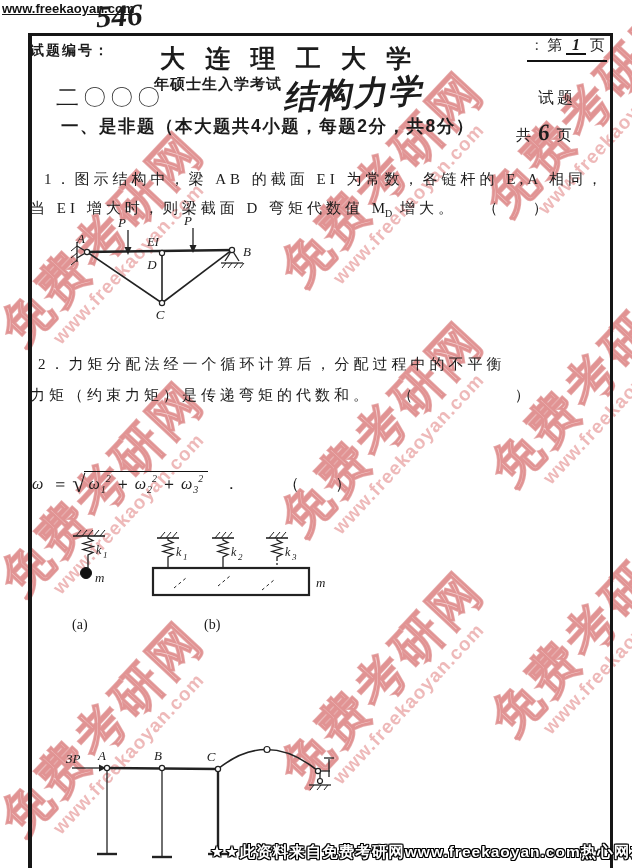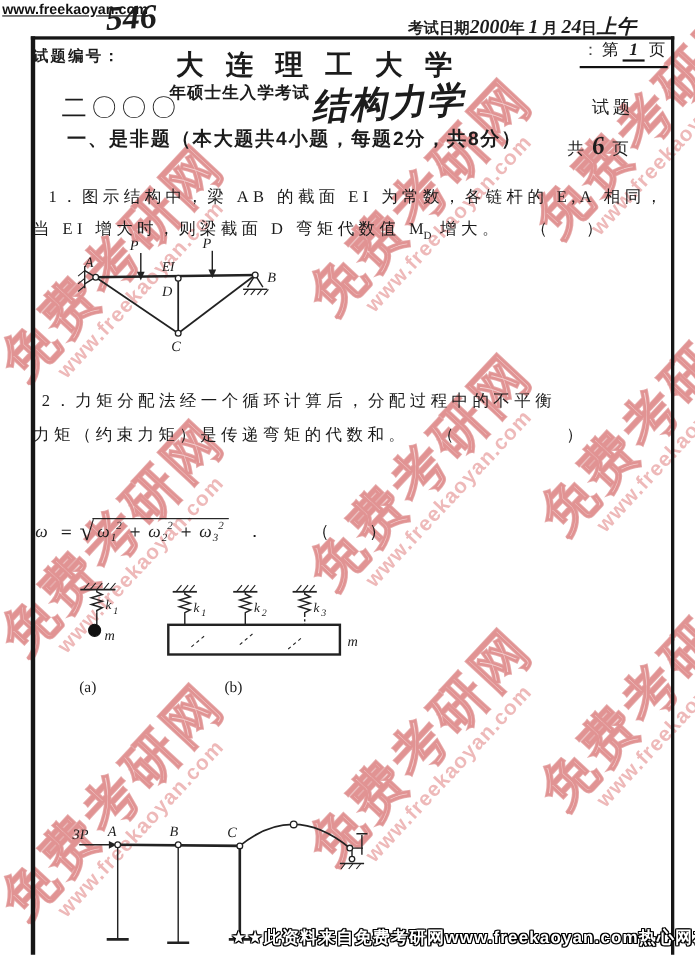--- a/index.html
+++ b/index.html
@@ -123,23 +123,20 @@
     <div class="wm-url">www.freekaoyan.com</div>
   </div>
   <div class="wm" style="left:465px;top:600px;">
     <div class="wm-big">免费考研网</div>
     <div class="wm-url">www.freekaoyan.com</div>
   </div>
 
   <div class="abs site-url">www.freekaoyan.com</div>
   <div class="abs paper-no-label">试题编号：</div>
   <div class="abs paper-no-value">546</div>
-  <div class="abs date-line">
-    <span>考试日期</span><span class="hand">2000</span><span>年</span> <span class="hand">1</span> <span>月</span> <span class="hand">24</span><span>日</span><span class="hand">上午</span>
-  </div>
 
   <div class="abs paper-box"></div>
 
   <div class="abs page-cell">
     <span class="colon">：</span><span>第</span> <span class="pg-num">1</span> <span>页</span>
   </div>
 
   <div class="abs univ-title">大 连 理 工 大 学</div>
   <div class="abs year-cn">二〇〇〇</div>
   <div class="abs exam-type">年硕士生入学考试</div>

